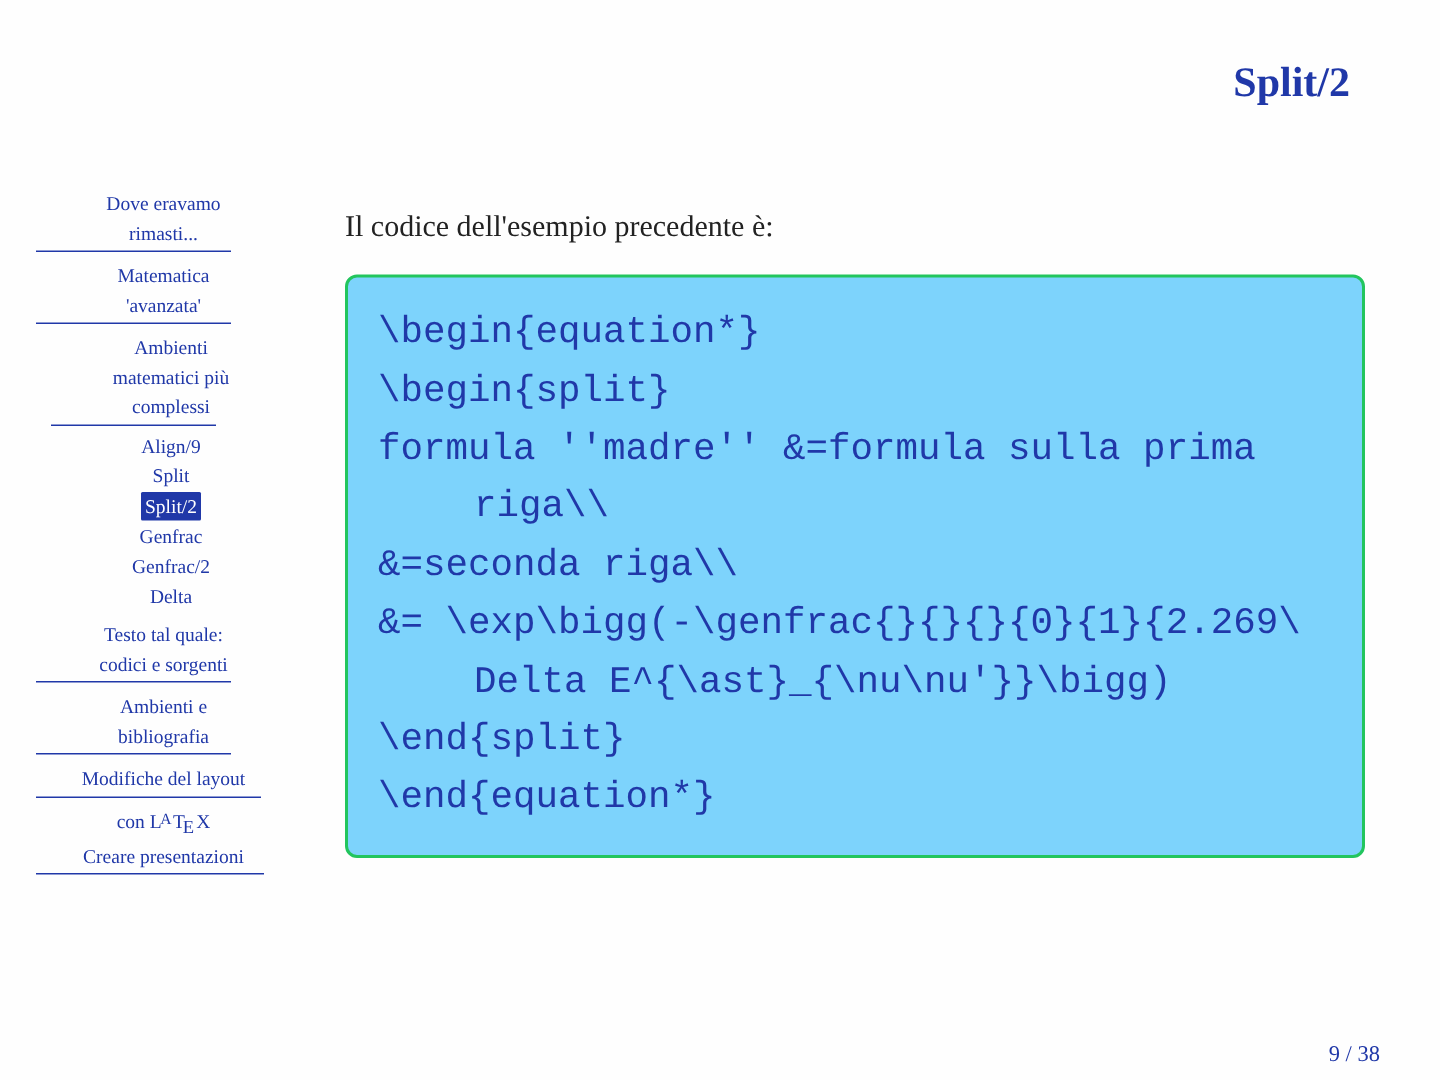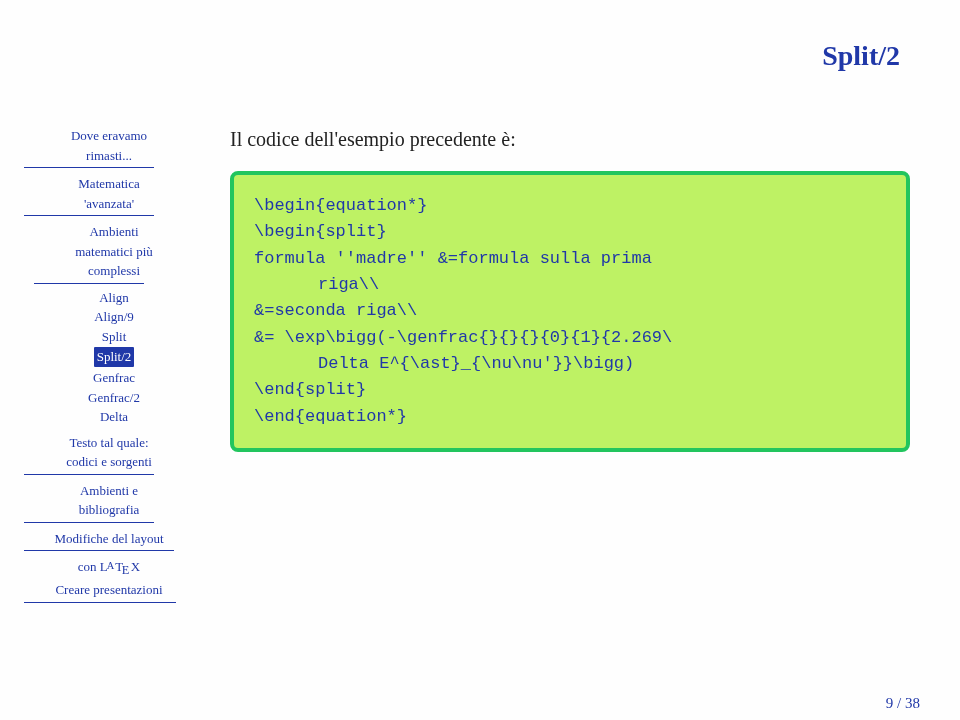--- a/index.html
+++ b/index.html
@@ -53,37 +53,37 @@
   .nav-bar-sub {
     border-top: 0.5px solid #2038a8;
     margin-top: 2px;
     margin-bottom: 4px;
     width: 110px;
   }
   .nav-section { margin-bottom: 2px; text-align: center; }
   .content {
     position: absolute;
     left: 230px;
-    top: 110px;
+    top: 122px;
     width: 680px;
   }
   .intro {
     font-size: 20px;
     color: #222;
     margin-bottom: 20px;
   }
   .codebox {
-    border: 4px solid #22c55e;
+    border: 2px solid #22c55e;
     border-radius: 8px;
     padding: 18px 20px;
     font-family: 'Courier New', monospace;
-    font-size: 17px;
+    font-size: 25px;
     line-height: 1.55;
     color: #2038a8;
-    background: #bef264;
+    background: #7dd3fc;
   }
   .codebox .indent { padding-left: 64px; display: block; }
   .pagenum {
     position: absolute;
     right: 40px;
     bottom: 26px;
     color: #2038a8;
     font-size: 15px;
   }
   .latex { font-family: Georgia, serif; }
@@ -106,21 +106,20 @@
 
     <div class="nav-section">
       <div class="nav-item nav-link">Matematica</div>
       <div class="nav-item nav-link">'avanzata'</div>
       <div class="nav-bar"></div>
       <div class="nav-sub">
         <div class="nav-item nav-link">Ambienti</div>
         <div class="nav-item nav-link">matematici più</div>
         <div class="nav-item nav-link">complessi</div>
         <div class="nav-bar-sub"></div>
-        <div class="nav-item nav-link">Align</div>
         <div class="nav-item nav-link">Align/9</div>
         <div class="nav-item nav-link">Split</div>
         <div class="nav-item"><span class="nav-selected">Split/2</span></div>
         <div class="nav-item nav-link">Genfrac</div>
         <div class="nav-item nav-link">Genfrac/2</div>
         <div class="nav-item nav-link">Delta</div>
       </div>
     </div>
 
     <div class="nav-section" style="margin-top:6px;">

